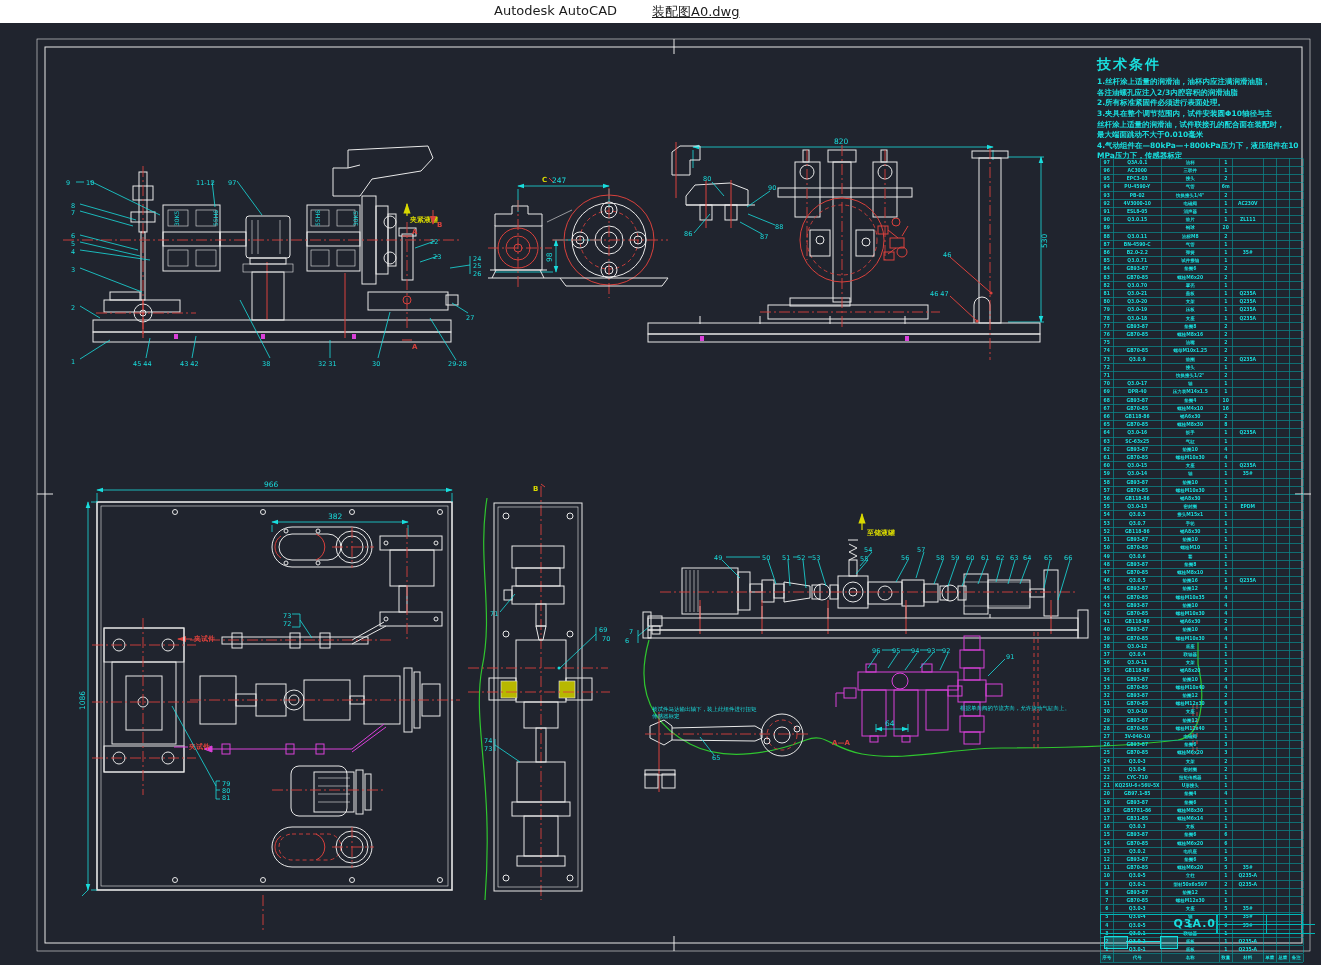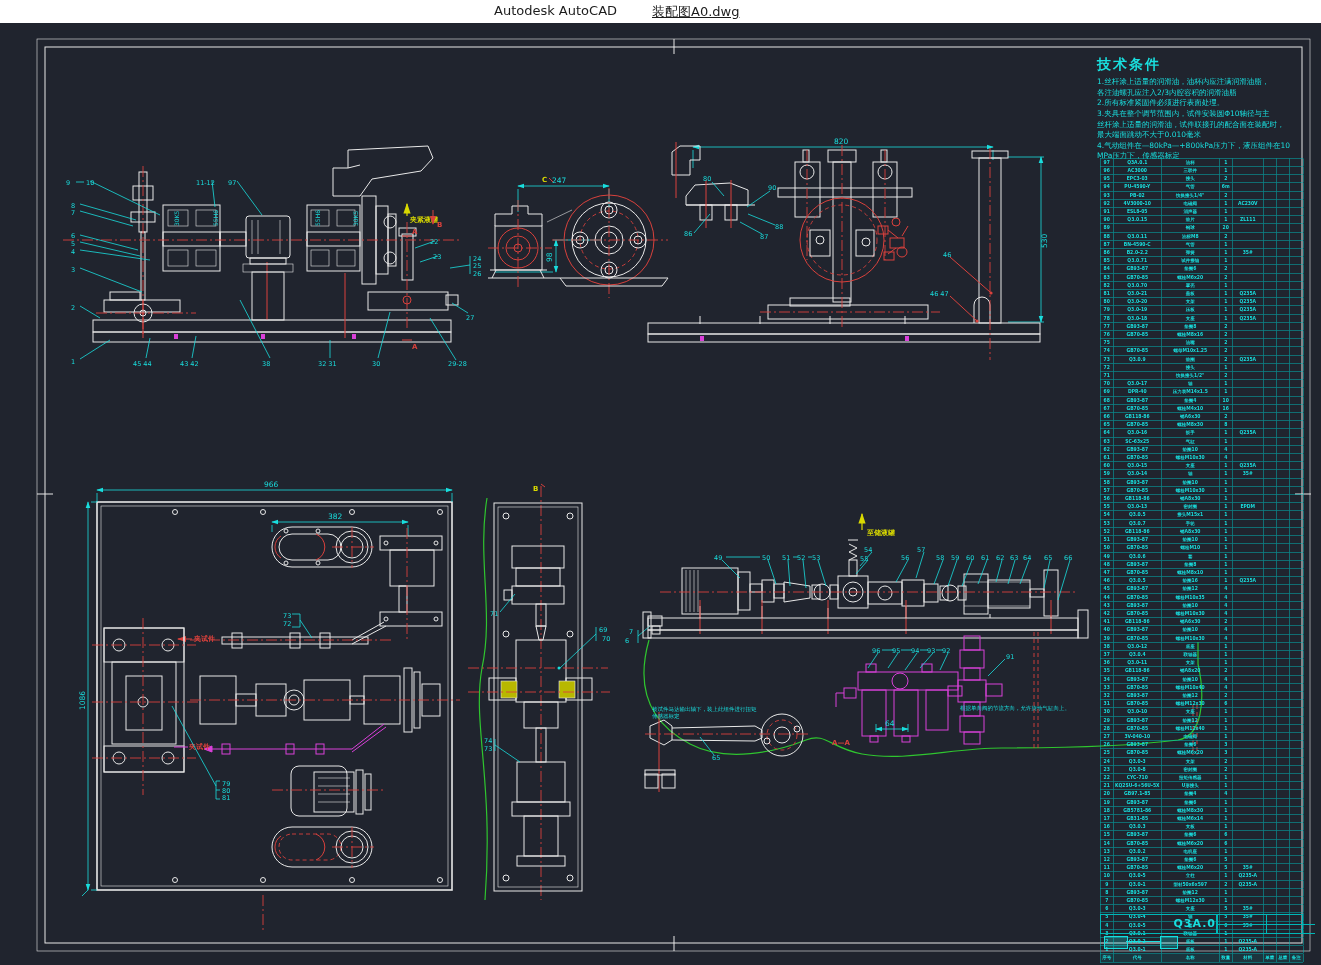--- a/index.html
+++ b/index.html
@@ -25,21 +25,21 @@
   .y{stroke:#d9d900;fill:none;stroke-width:1.2;}
   .tc{fill:#19dede;font-size:6.5px;}
   .td{fill:#19dede;font-size:7.5px;}
   .tr{fill:#d9413c;font-size:7px;font-weight:bold;}
   .ty{fill:#d9d900;font-size:7px;font-weight:bold;}
   .tn{fill:#19dede;font-size:5.5px;}
   .tfit{fill:#19dede;font-size:6px;}
   
   #tech{position:absolute;left:1097px;top:56px;width:210px;color:#19dede;}
   #tech .t-title{font-size:14px;font-weight:bold;text-align:left;letter-spacing:2px;margin-bottom:3px;}
-  #tech .t-line{font-size:7.5px;line-height:1.42;white-space:nowrap;font-weight:normal;}
+  #tech .t-line{font-size:7.5px;line-height:1.42;white-space:nowrap;font-weight:bold;}
   
   #bom-wrap{position:absolute;left:1100px;top:158px;width:203px;height:756px;}
   #bom-scale{width:406px;transform:scale(.5);transform-origin:0 0;}
   .bom-row{display:grid;grid-template-columns:26px 96px 116px 26px 62px 26px 26px 28px;
            height:15.42px;border-left:1px solid #00b7b7;border-top:1px solid #00b7b7;}
   .bom-row:last-child{border-bottom:1px solid #00b7b7;}
   .bom-cell{border-right:1px solid #00b7b7;color:#19dede;font-size:9px;font-weight:bold;
             line-height:15px;text-align:center;overflow:hidden;white-space:nowrap;}
   .bom-cell.nm{text-align:center;}
   .bom-hdr .bom-cell{background:rgba(0,183,183,.12);}

